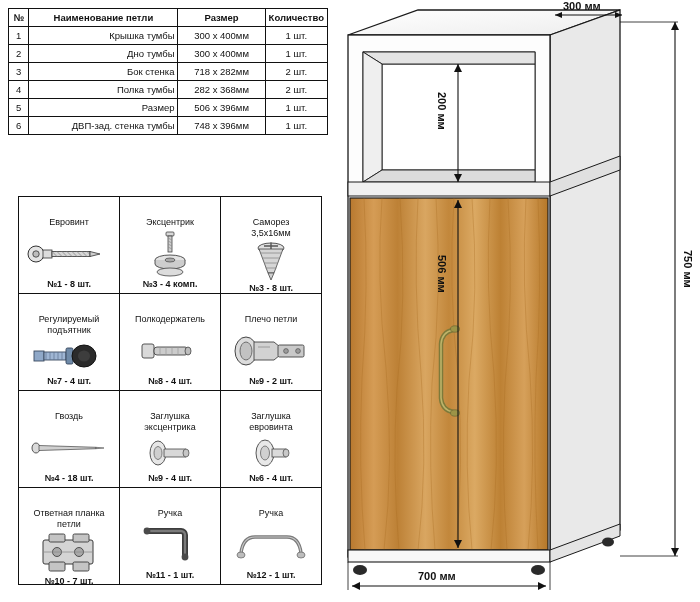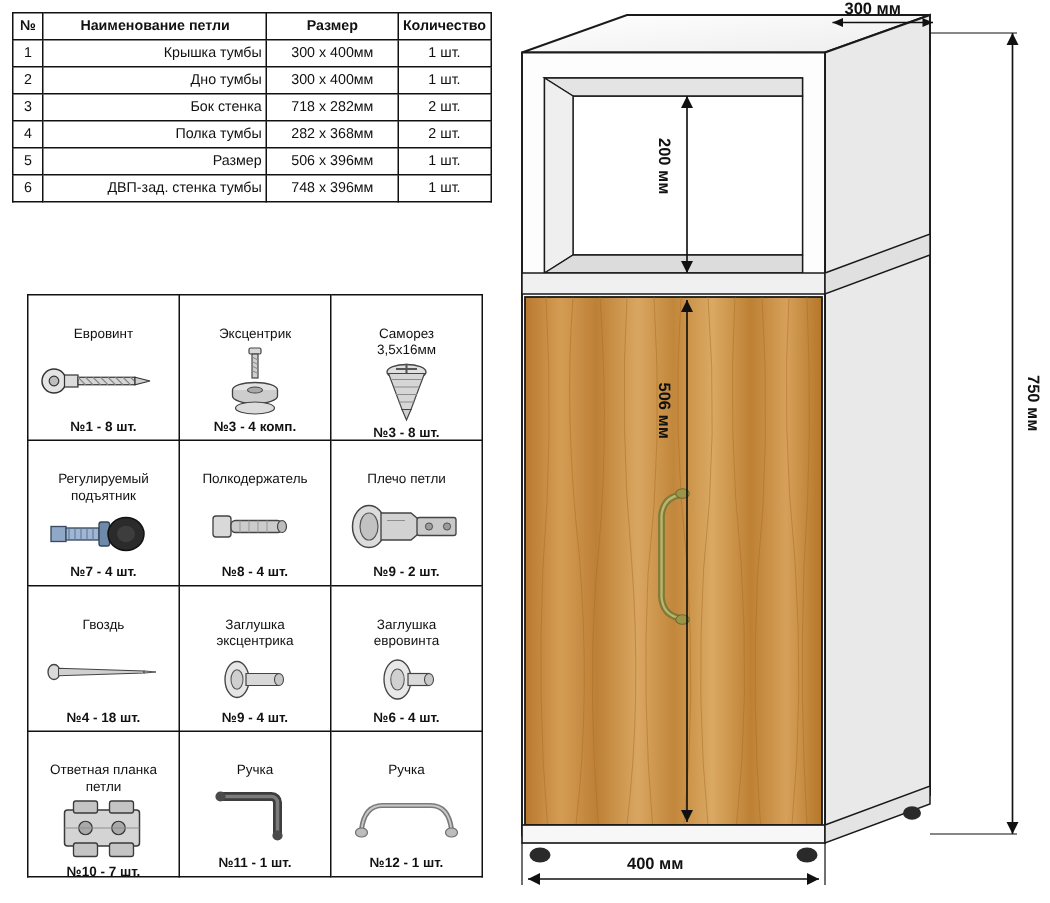--- a/index.html
+++ b/index.html
@@ -494,14 +494,14 @@
 
   
   <div class="dim-label" style="left:233px; top:0px;">300 мм</div>
 
   <div class="dim-label dim-vertical" style="left:106px; top:92px;">200 мм</div>
 
   <div class="dim-label dim-vertical" style="left:106px; top:255px;">506 мм</div>
 
   <div class="dim-label dim-vertical" style="left:352px; top:250px;">750 мм</div>
 
-  <div class="dim-label" style="left:88px; top:570px;">400 мм</div>
+  <div class="dim-label" style="left:88px; top:570px;">700 мм</div>
 </div>
 
 </body></html>

